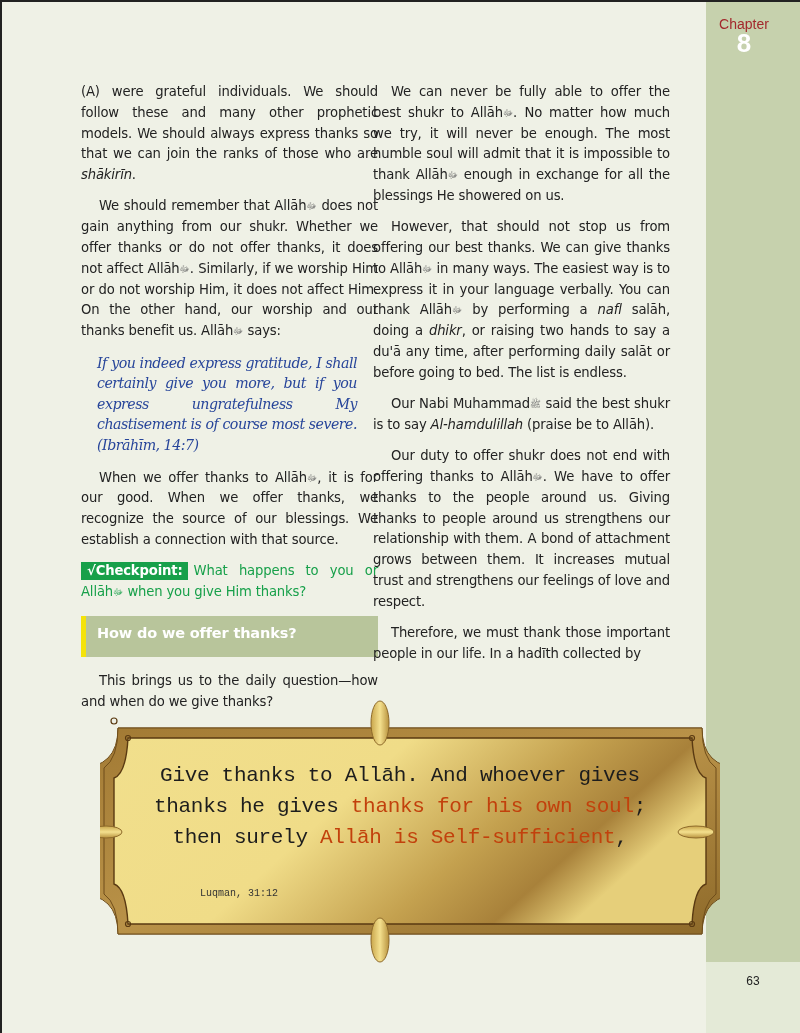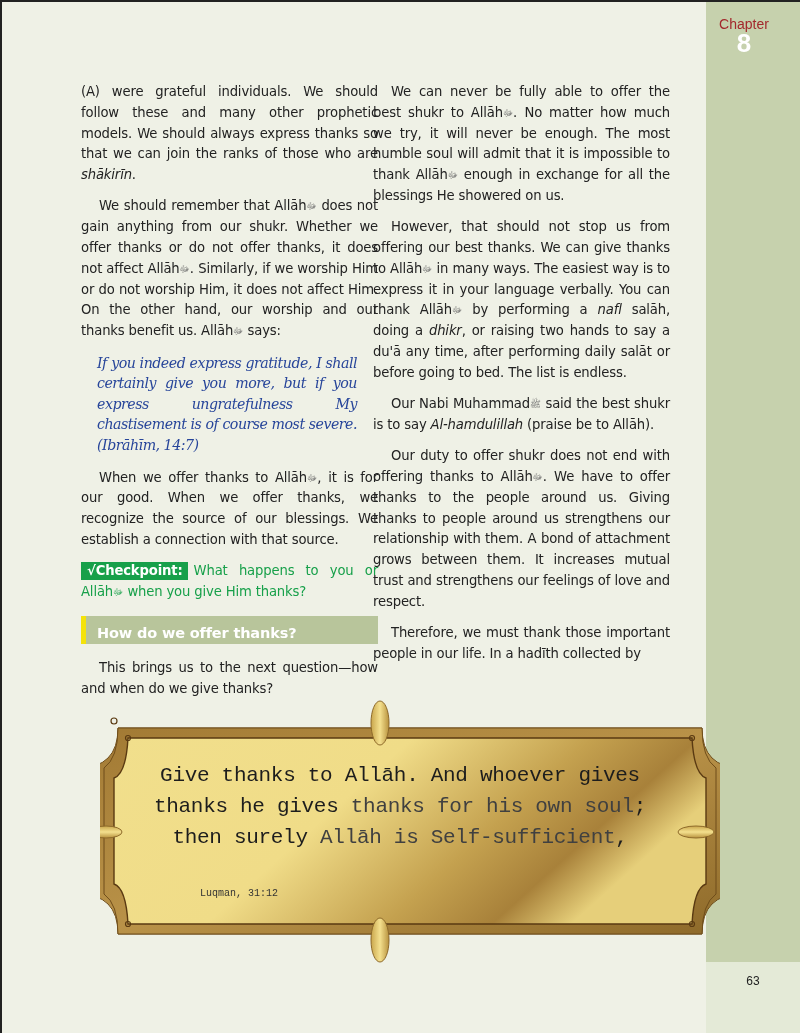--- a/index.html
+++ b/index.html
@@ -49,38 +49,38 @@
     font-family: "DejaVu Serif", serif; font-style: italic;
     color: #27459a; font-size: 14.2px; line-height: 20.6px; text-align: justify;
     letter-spacing: -0.5px;
   }
   .checkpoint { margin: 0 0 13px 0; color: #17a04a; }
   .checkpoint-badge {
     display: inline-block; background: #17a04a; color: #fff; font-weight: bold;
     padding: 0 5px 0 6px; line-height: 18px; margin-right: 6px;
   }
   .section-heading {
-    height: 28px; background: #b8c59b; border-left: 5px solid #f4e30a;
+    height: 41px; background: #b8c59b; border-left: 5px solid #f4e30a;
     color: #ffffff; font-weight: bold; font-size: 14.5px; line-height: 34px;
     padding-left: 11px; margin: 0 0 14px 0; text-indent: 0;
   }
   .sym { font-size: 9px; color: #666; vertical-align: 1px; }
   i { font-style: italic; }
 
   
   .plaque {
     position: absolute; left: 100px; top: 690px; width: 620px; height: 280px;
   }
   .plaque svg { position: absolute; left: 0; top: 0; }
   .plaque-text {
     position: absolute; left: 50px; top: 70px; width: 500px; text-align: center;
     font-family: Liberation Mono, monospace; font-size: 21px; line-height: 31px;
     color: #1d1d1d; letter-spacing: -0.3px;
   }
-  .plaque-text .hl { color: #404040; }
+  .plaque-text .hl { color: #c2410c; }
   .plaque-ref {
     position: absolute; left: 100px; top: 198px; width: 400px; text-align: left;
     font-family: Liberation Mono, monospace; font-size: 10px; color: #333;
   }
 </style>
 </head>
 <body>
 
 <div class="page-border"></div>
 
@@ -96,21 +96,21 @@
   <p><span>We should remember that Allāh</span><span class="sym">ﷻ</span><span> does not gain anything from our shukr. Whether we offer thanks or do not offer thanks, it does not affect  Allāh</span><span class="sym">ﷻ</span><span>. Similarly, if we worship Him or do not worship Him, it does not affect Him. On the other hand, our worship and our thanks benefit us. Allāh</span><span class="sym">ﷻ</span><span> says:</span></p>
 
   <div class="quote">If you indeed express gratitude, I shall certainly give you more, but if you express ungratefulness My chastisement is of course most severe. (Ibrāhīm, 14:7)</div>
 
   <p><span>When we offer thanks to Allāh</span><span class="sym">ﷻ</span><span>, it is for our good. When we offer thanks, we recognize the source of our blessings. We establish a connection with that source.</span></p>
 
   <div class="checkpoint"><span class="checkpoint-badge">√Checkpoint:</span><span>What happens to you or Allāh</span><span class="sym" style="color:#17a04a">ﷻ</span><span> when you give Him thanks?</span></div>
 
   <div class="section-heading">How do we offer thanks?</div>
 
-  <p>This brings us to the next question—how and when do we give thanks?</p>
+  <p>This brings us to the daily question—how and when do we give thanks?</p>
 </div>
 
 <div class="col col-right">
   <p><span>We can never be fully able to offer the best shukr to Allāh</span><span class="sym">ﷻ</span><span>. No matter how much we try, it will never be enough. The most humble soul will admit that it is impossible to thank Allāh</span><span class="sym">ﷻ</span><span> enough in exchange for all the blessings He showered on us.</span></p>
 
   <p><span>However, that should not stop us from offering our best thanks. We can give thanks to Allāh</span><span class="sym">ﷻ</span><span> in many ways. The easiest way is to express it in your language verbally. You can thank Allāh</span><span class="sym">ﷻ</span><span> by performing a </span><i>nafl</i><span> salāh, doing a </span><i>dhikr</i><span>,  or raising two hands to say a du'ā any time, after performing daily salāt or before going to bed. The list is endless.</span></p>
 
   <p><span>Our Nabi Muhammad</span><span class="sym">ﷺ</span><span> said the best shukr is to say </span><i>Al-hamdulillah</i><span> (praise be to Allāh).</span></p>
 
   <p><span>Our duty to offer shukr does not end with offering thanks to Allāh</span><span class="sym">ﷻ</span><span>. We have to offer thanks to the people around us. Giving thanks to people around us strengthens our relationship with them. A bond of attachment grows between them. It increases mutual trust and strengthens our feelings of love and respect.</span></p>

